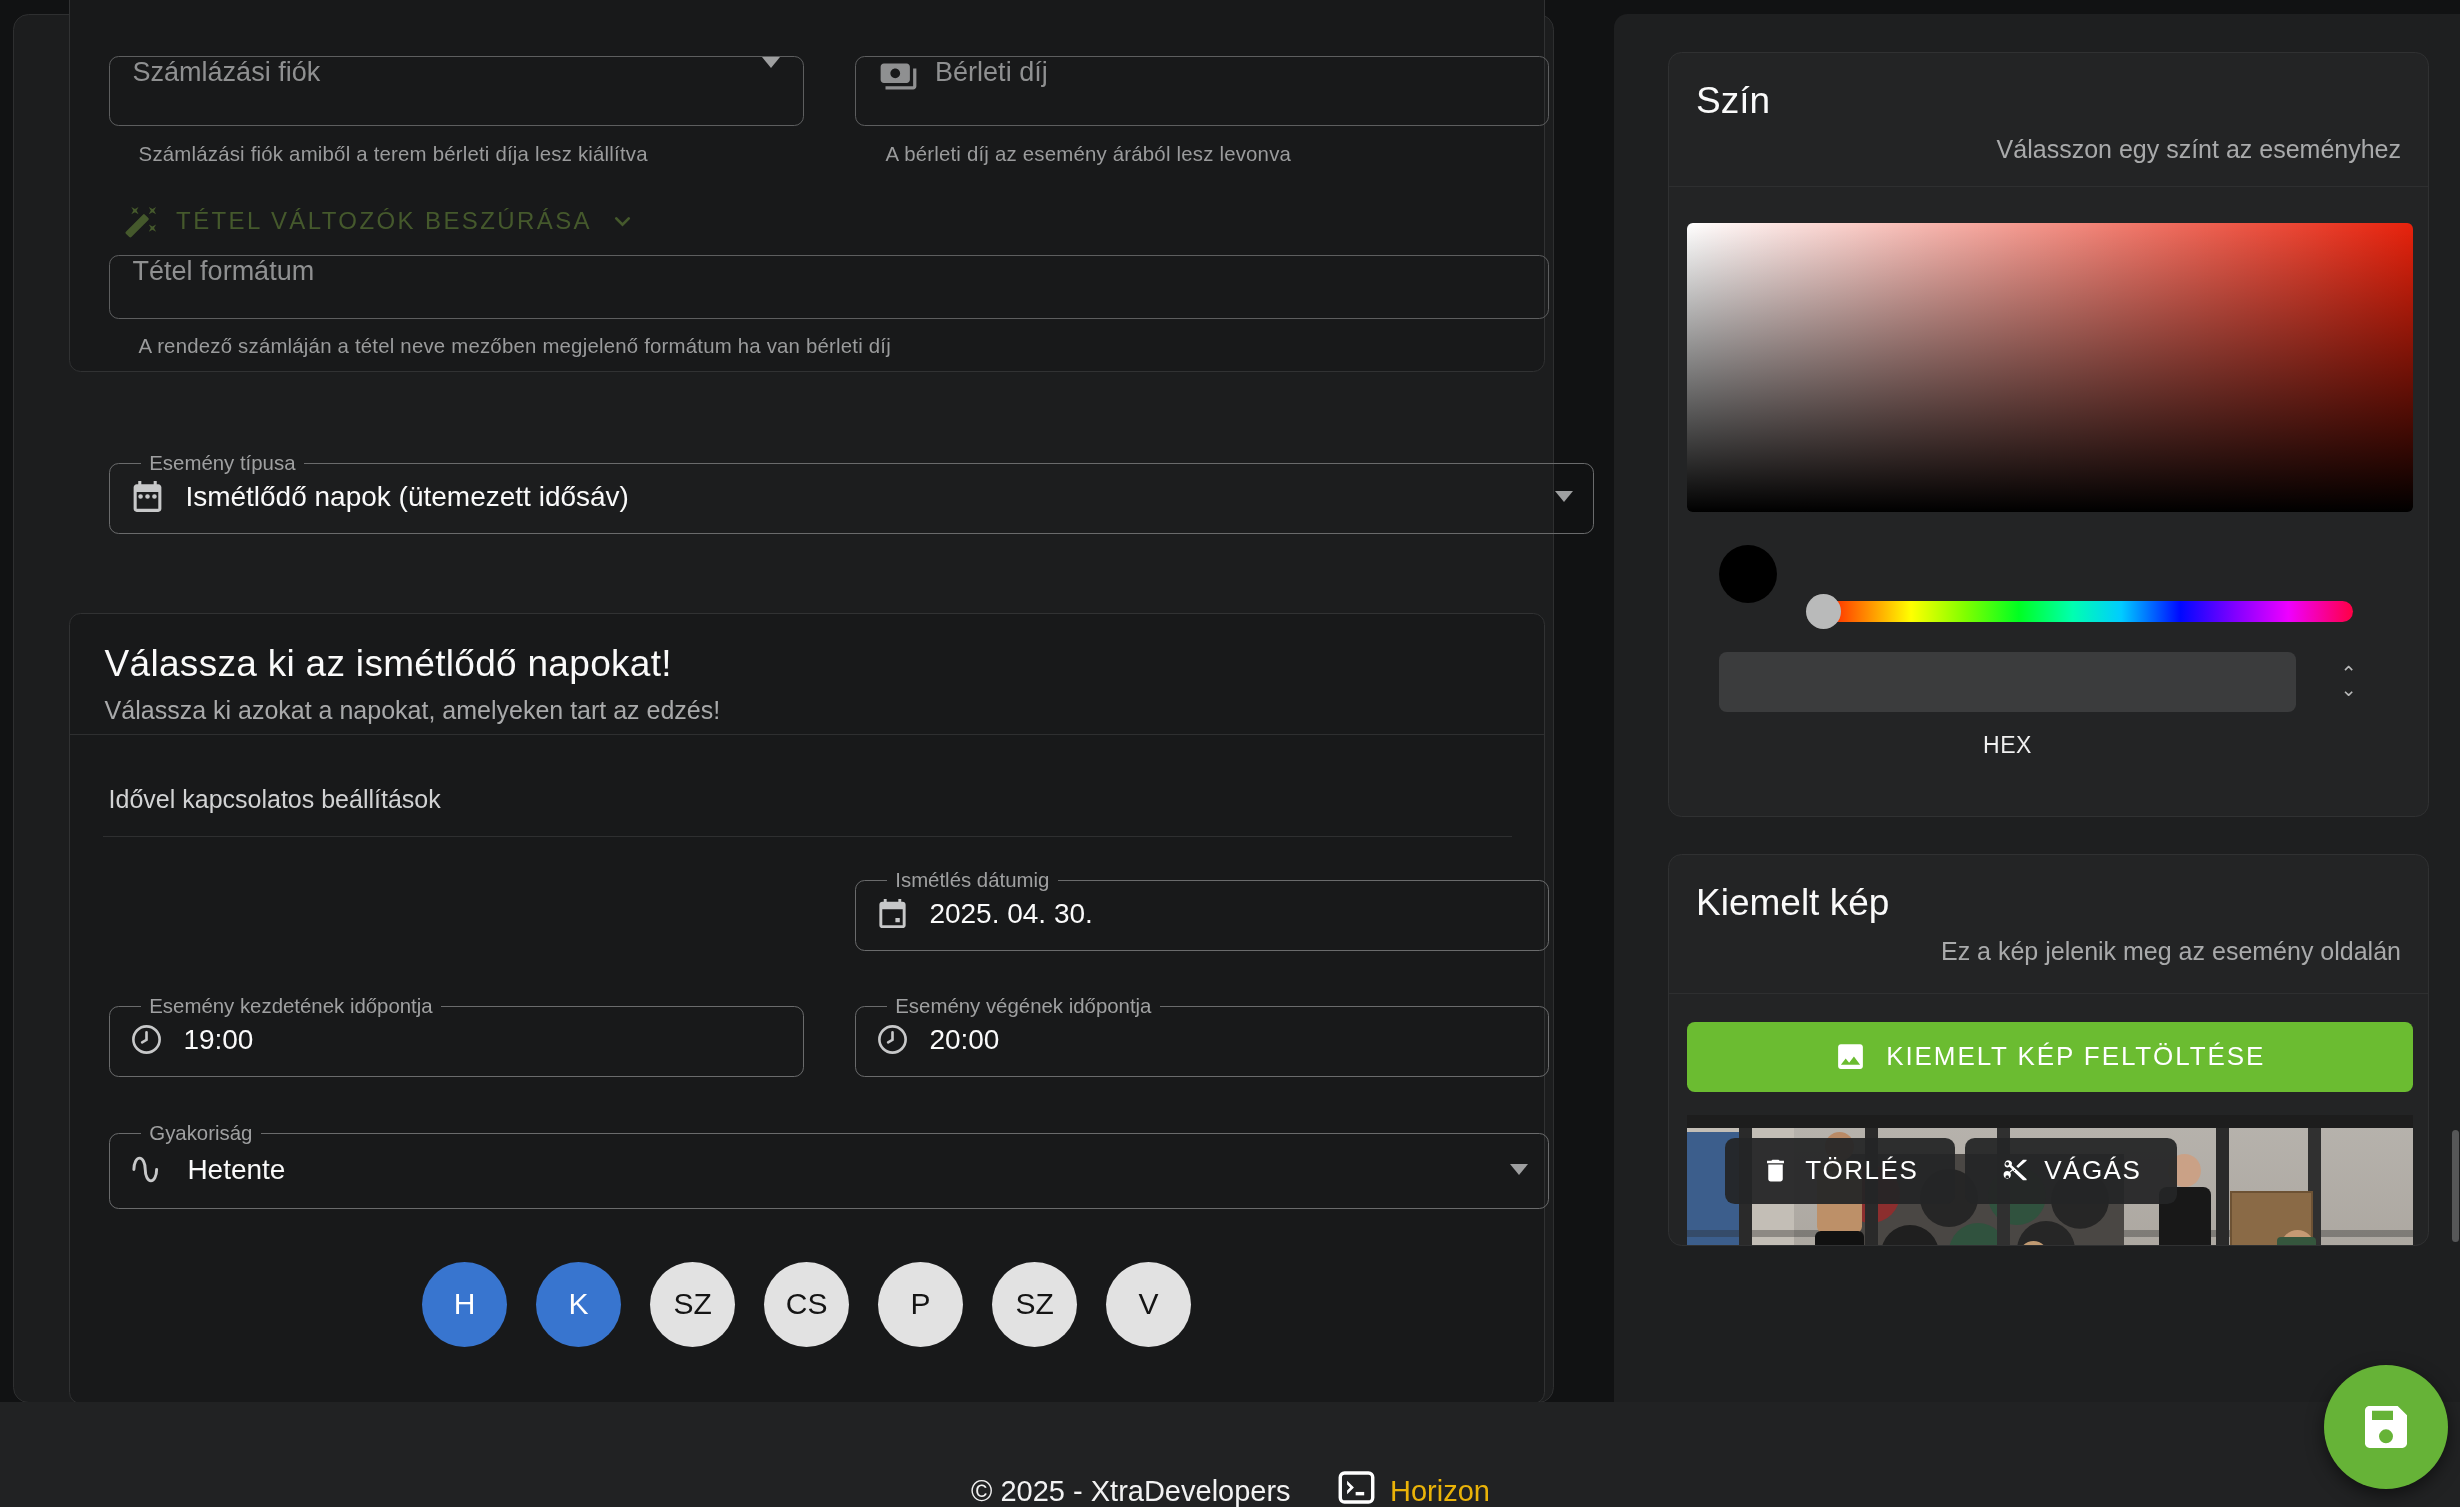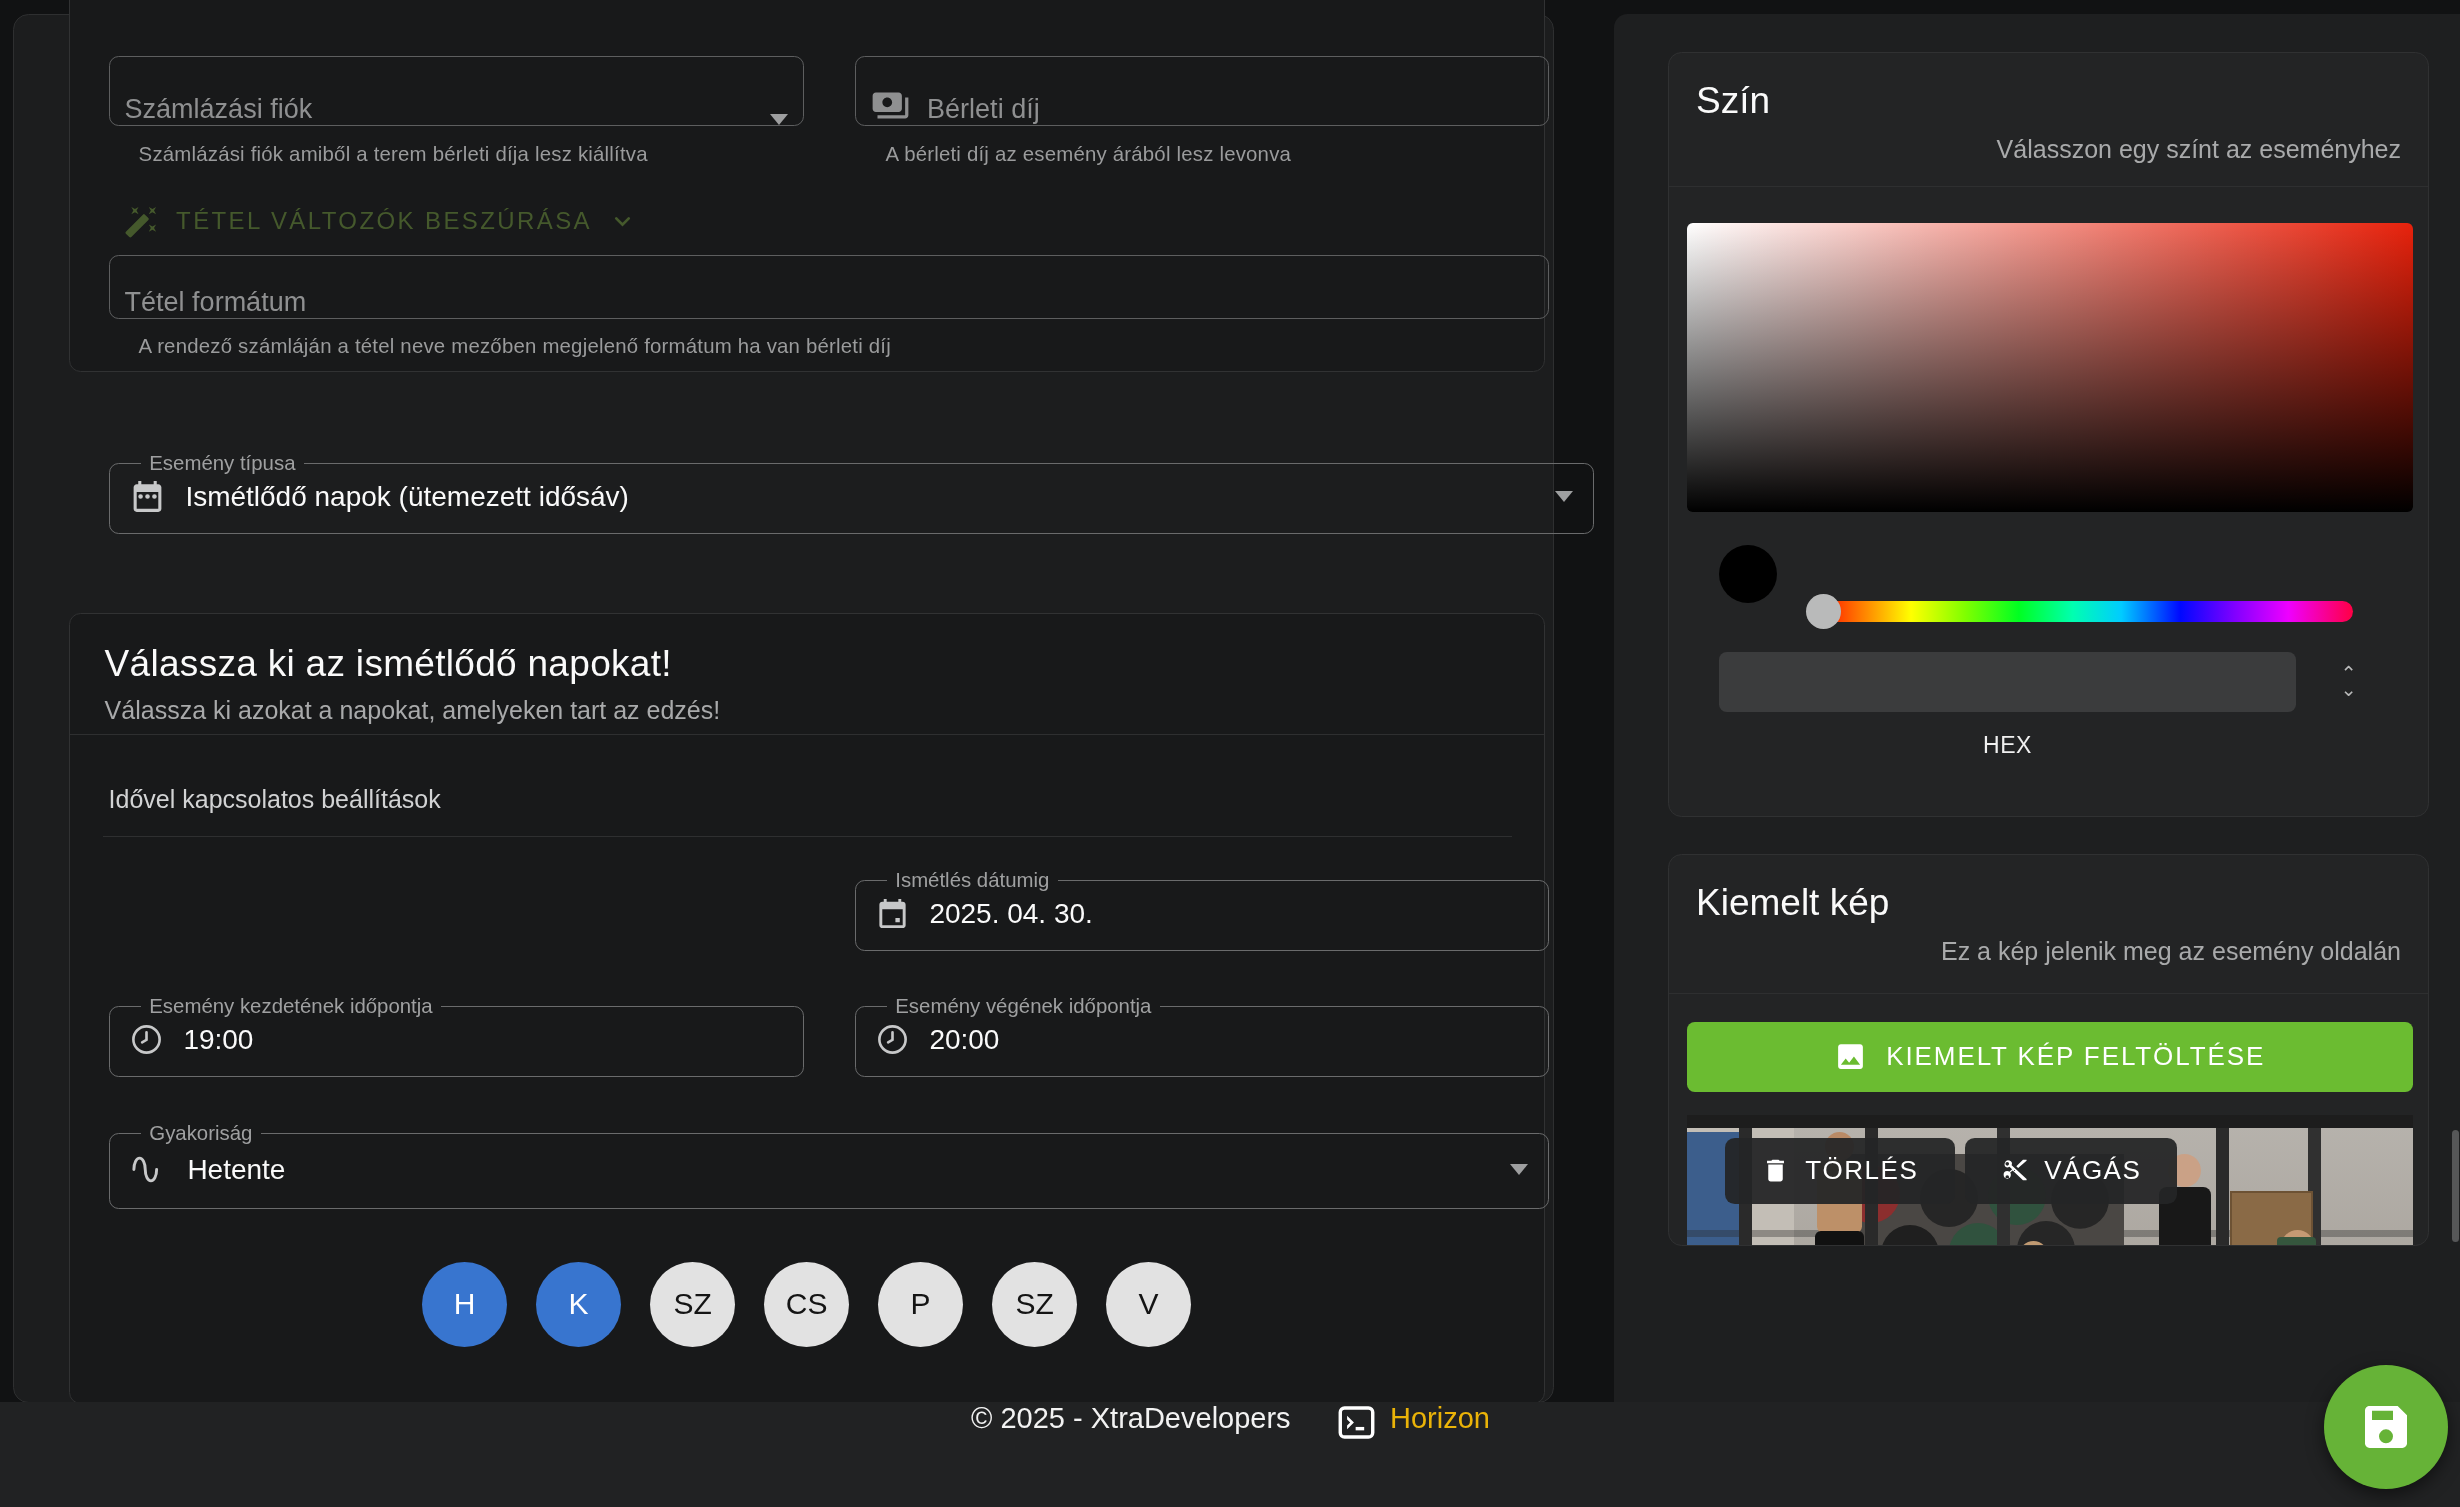--- a/index.html
+++ b/index.html
@@ -18,21 +18,21 @@
     background:#1c1d1e; border:1px solid #2e2f30; border-radius:15.5px;
   }
   .sub-card {
     position:absolute; background:#18191a; border:1px solid #313233; border-radius:11.6px;
   }
   #billing-card { left:55px; top:-43px; width:1476px; height:400px; }
   #napok-card  { left:55px; top:598px; width:1476px; height:791px; }
 
   .boxfield {
     position:absolute; border:1px solid #5d5e5f; border-radius:9.7px;
-    display:flex; align-items:flex-end; padding:0 15px; gap:17.5px;
+    display:flex; align-items:flex-start; padding:0 23px; gap:17.5px;
   }
   .boxfield .ph { color:#8f9091; font-size:27px; }
   .boxfield .arrow { margin-left:auto; width:0; height:0;
     border-left:9.7px solid transparent; border-right:9.7px solid transparent;
     border-top:11.6px solid #9e9fa0; }
   .helper { position:absolute; color:#9a9b9c; font-size:20.4px; letter-spacing:0.2px; }
 
   .ghost-btn {
     position:absolute; display:flex; align-items:center; gap:17.5px;
     color:#45592c; font-size:24px; font-weight:500; letter-spacing:2.4px;
@@ -114,21 +114,21 @@
   .photo div { position:absolute; }
   .img-btn { position:absolute; top:23px; height:66px; background:rgba(36,37,38,.94);
     border:none; border-radius:9.7px; color:#ffffff; font-size:26px; letter-spacing:1.5px;
     display:flex; align-items:center; justify-content:center; gap:15.5px; cursor:pointer;
     font-family:"Liberation Sans",sans-serif; }
   #btn-delete { left:38px; width:230px; }
   #btn-crop  { left:278px; width:212px; }
 
   
   .footer { position:absolute; left:0; top:1402px; width:2461px; height:106px;
-    background:#212223; display:flex; align-items:flex-start; justify-content:center; gap:13px; }
+    background:#212223; display:flex; align-items:flex-end; justify-content:center; gap:13px; }
   .footer .copy { color:#f2f2f2; font-size:29px; }
   .footer .spacer { width:19.4px; }
   .footer .brand { color:#eab308; font-size:29px; cursor:pointer; }
 
   .fab { position:absolute; left:2324px; top:1365px; width:124px; height:124px;
     border-radius:50%; background:#66b337; border:none; display:flex; align-items:center;
     justify-content:center; cursor:pointer; box-shadow:0 5.8px 17.5px rgba(0,0,0,.5); }
 
   .scroll-thumb { position:absolute; left:2452px; top:1130px; width:6.8px; height:112px;
     background:#565758; border-radius:3.9px; }

